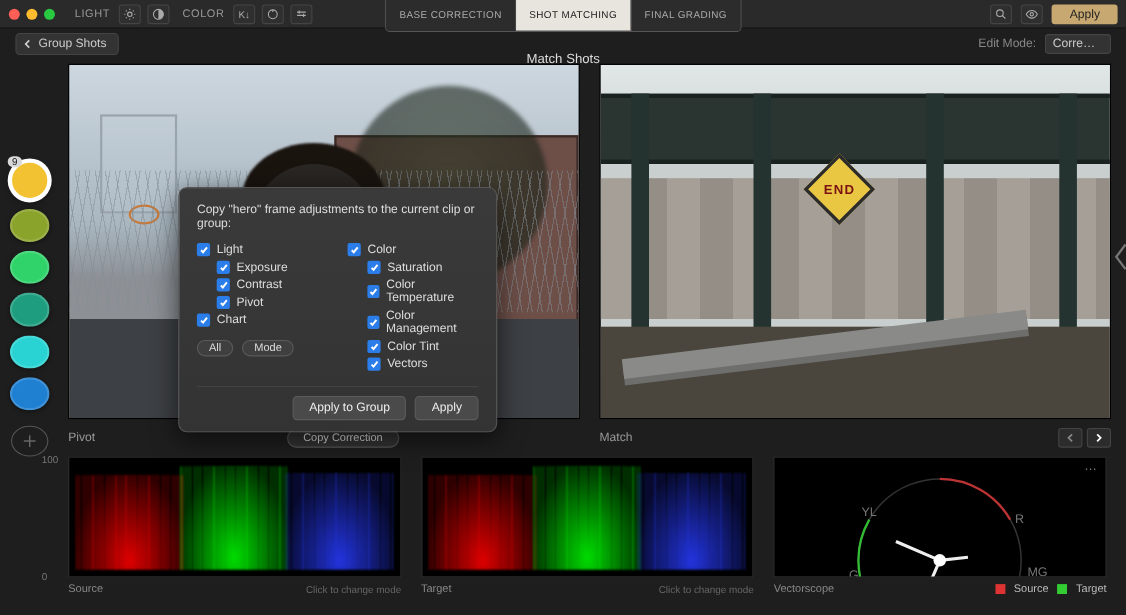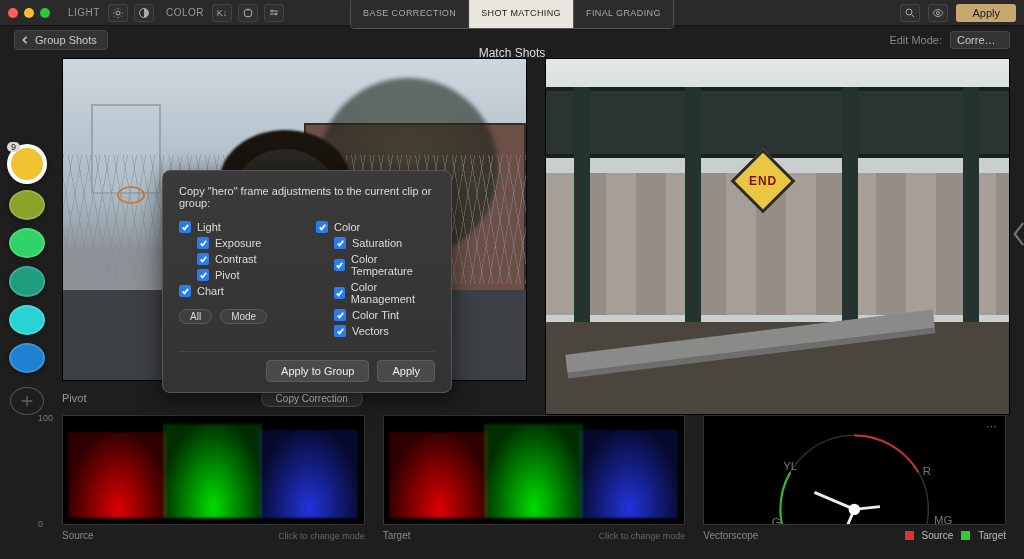--- a/index.html
+++ b/index.html
@@ -219,20 +219,35 @@
           <div class="m-pillar" style="left:30%"></div>
           <div class="m-pillar" style="left:64%"></div>
           <div class="m-pillar" style="left:90%"></div>
           <div class="m-ground"></div>
           <div class="m-rail"></div>
           <div class="m-sign">
               <span>END</span>
             </div>
         </div>
       </div>
+      <div class="label-row">
+        <span class="lbl">Match</span>
+        <div class="nav-arrows">
+          <div class="ab">
+              <svg width="8" height="8" viewBox="0 0 10 10" fill="none" stroke="currentColor" stroke-width="2">
+                <path d="M7 1 3 5l4 4"></path>
+              </svg>
+            </div>
+          <div class="ab on">
+              <svg width="8" height="8" viewBox="0 0 10 10" fill="none" stroke="currentColor" stroke-width="2">
+                <path d="m3 1 4 4-4 4"></path>
+              </svg>
+            </div>
+        </div>
+      </div>
     </div>
 
     <div class="expand-handle">
       <svg width="14" height="28" viewBox="0 0 10 20" fill="none" stroke="currentColor" stroke-width="1.5">
           <path d="M8 2 2 10l6 8"></path>
         </svg>
     </div>
   </div>
 </div>
 

